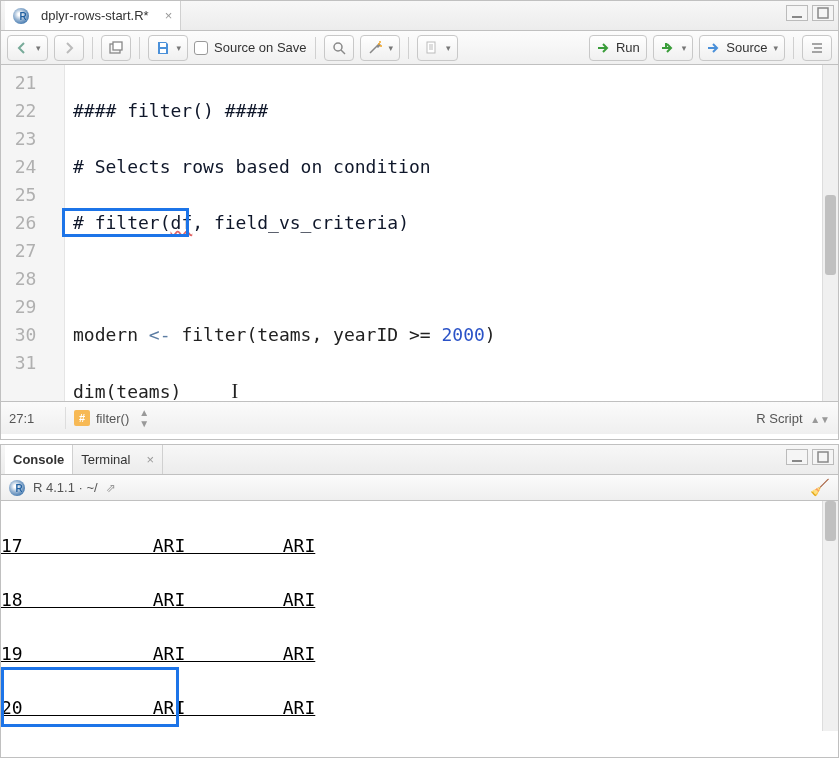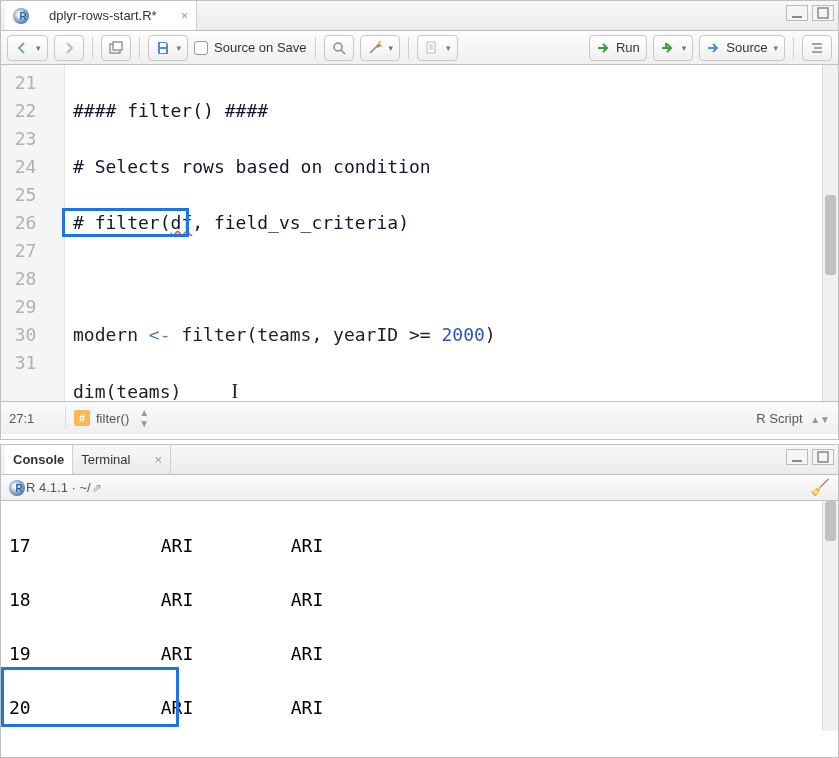--- a/index.html
+++ b/index.html
@@ -28,21 +28,21 @@
 }
 .tab {
   display: flex;
   align-items: center;
   padding: 0 8px;
   font-size: 13px;
   color: #333;
   border-right: 1px solid #d0d0d0;
   background: #fff;
   cursor: pointer;
-  gap: 20px;
+  gap: 12px;
 }
 .tab.inactive { background: transparent; }
 .tab .close-x { color: #999; font-size: 13px; margin-left: 4px; }
 .r-icon {
   width: 16px; height: 16px; border-radius: 50%;
   background: radial-gradient(circle at 40% 40%, #fff 10%, #9bb7d4 40%, #1f5fa0 90%);
   display: inline-flex; align-items: center; justify-content: center;
   font-size: 9px; font-weight: bold; color: #1f5fa0;
   position: relative;
 }
@@ -141,34 +141,35 @@
 }
 .hash-icon { background:#f7b955; color:#fff; font-weight:bold; width:16px; height:16px; border-radius:2px; display:flex; align-items:center; justify-content:center; font-size:11px; }
 .updown { color:#999; font-size:10px; margin-left:4px; }
 .console-header {
   height: 26px;
   background: linear-gradient(#fbfbfb, #efefef);
   border-bottom: 1px solid #c0c0c0;
   display: flex;
   align-items: center;
   padding: 0 8px;
-  gap: 1px;
+  gap: 8px;
   font-size: 13px;
   color: #555;
 }
 .brush-icon { margin-left: auto; color: #c7a96b; font-size: 16px; }
 .console-body {
   font-family: Menlo, Consolas, monospace;
   font-size: 18px;
   line-height: 27px;
-  padding: 4px 8px;
+  padding: 4px 0;
   position: relative;
   height: 230px;
   overflow: hidden;
   white-space: pre;
+  text-decoration: underline;
 }
 .small-arrow { color:#999; font-size:12px; }
 svg.icon { width: 16px; height: 16px; }
 </style>
 </head>
 <body>
 
 <div class="pane source-pane">
   <div class="tab-bar">
     <div class="tab">

